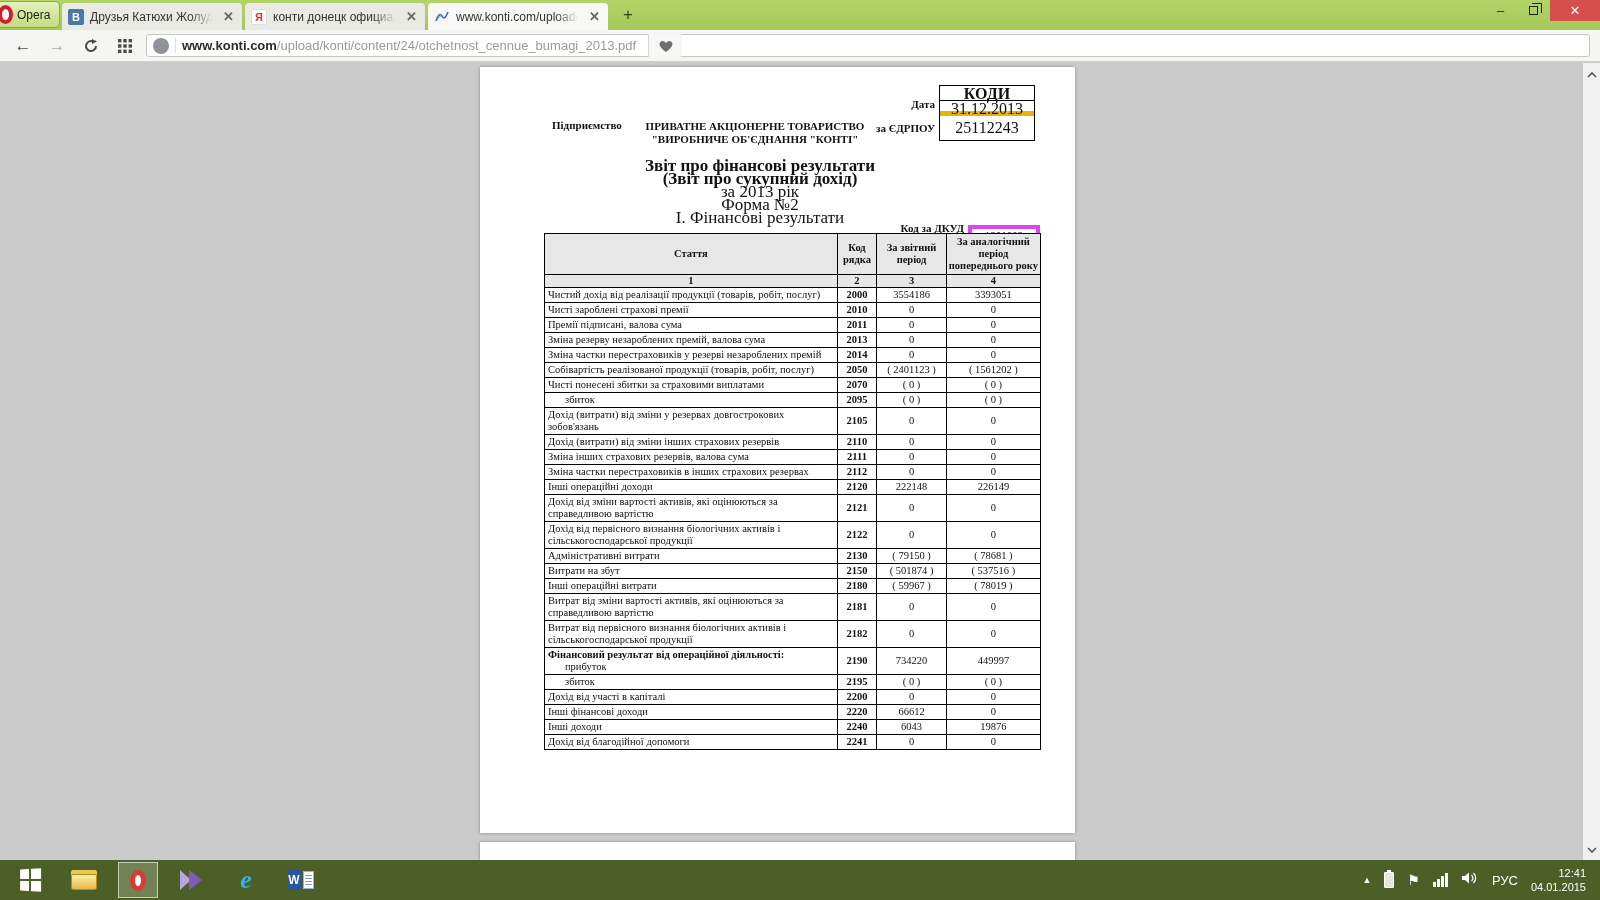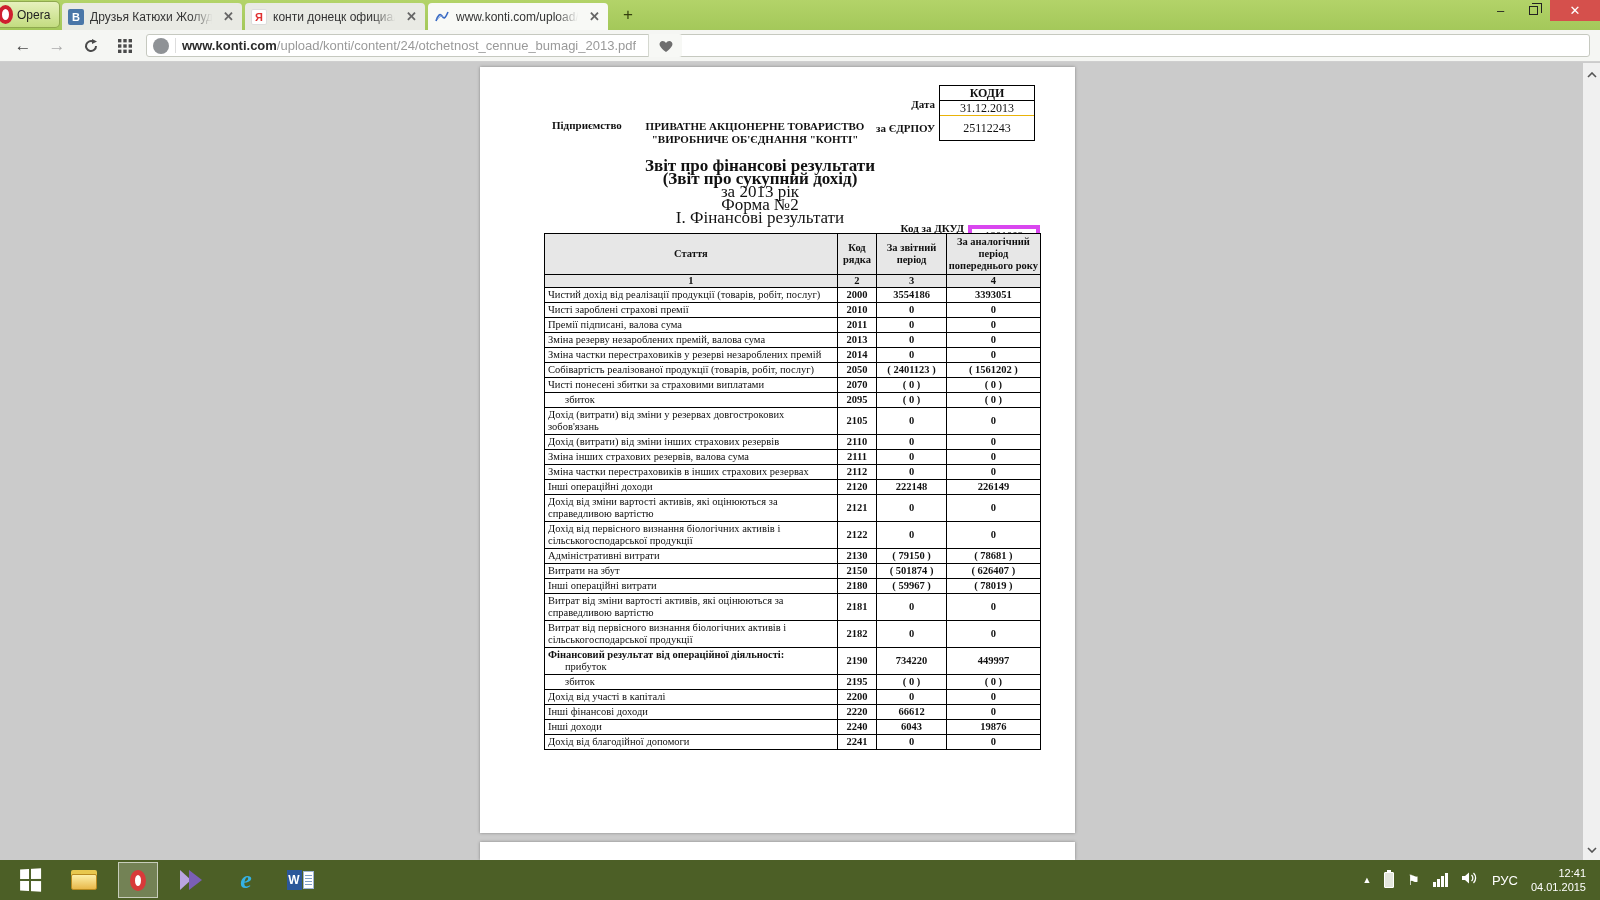--- a/index.html
+++ b/index.html
@@ -64,23 +64,23 @@
               align-items:center; justify-content:center; cursor:pointer; }
   .sb-up { top:4px; } .sb-down { bottom:2px; }
 
   .page { position:absolute; left:480px; top:4px; width:595px; height:766px; background:#fff;
           box-shadow:0 0 3px rgba(0,0,0,.35); color:#111;
           font-family:"Liberation Serif", serif; }
   .page2 { position:absolute; left:480px; top:779px; width:595px; height:18px; background:#fff;
            box-shadow:0 0 3px rgba(0,0,0,.35); }
 
   .codes-box { position:absolute; right:40px; top:18px; width:96px; border:1px solid #000;
-               text-align:center; font-size:12px; }
+               text-align:center; font-size:16px; }
   .codes-box .r1 { border-bottom:1px solid #000; height:15px; line-height:15px; font-weight:bold; }
-  .codes-box .r2 { border-bottom:1px solid #eab308; height:15px; line-height:15px; }
+  .codes-box .r2 { border-bottom:5px solid #eab308; height:15px; line-height:15px; }
   .codes-box .r3 { height:24px; line-height:24px; }
   .lbl-data   { position:absolute; right:140px; top:31px; font-size:11px; font-weight:bold; }
   .lbl-edrpou { position:absolute; right:140px; top:55px; font-size:11px; font-weight:bold; }
   .lbl-entity { position:absolute; left:72px; top:52px; font-size:11px; font-weight:bold; }
   .entity-name { position:absolute; left:140px; top:46px; width:270px; text-align:center;
                  font-size:11px; font-weight:bold; line-height:13px;margin-top:7px; }
 
   .doc-titles { position:absolute; left:0; top:92px; width:560px; text-align:center;
                 font-size:17px; line-height:13px; }
   .doc-titles .b { font-weight:bold; }
@@ -96,21 +96,21 @@
   table.report th, table.report td { border:1px solid #000; vertical-align:middle; }
   table.report th { background:#e7e7e7; font-weight:bold; text-align:center;
                     line-height:12px; padding:2px 1px; }
   table.report td { line-height:12px; padding:1px 3px; }
   tr.numrow td { background:#e7e7e7; text-align:center; font-weight:bold; padding:0 3px; }
   td.c-name { text-align:left; }
   td.c-name.b { font-weight:bold; }
   td.c-name.ind { padding-left:20px; }
   td.c-name .sub { padding-left:17px; font-weight:normal; }
   td.c-code { text-align:center; font-weight:bold; }
-  td.c-val { text-align:center;font-weight:bold; }
+  td.c-val { text-align:center; }
 
   
   .taskbar { position:absolute; left:0; top:860px; width:1600px; height:40px;
              background:#4c5f26; display:flex; align-items:center; }
   .tb-icons { display:flex; align-items:center; gap:14px; padding-left:10px; }
   .tb-btn { width:40px; height:36px; display:flex; align-items:center; justify-content:center;
             cursor:pointer; }
   .tb-btn.active { background:rgba(255,255,255,.22); border:1px solid rgba(255,255,255,.6); }
   .win-logo { display:grid; grid-template-columns:10px 10px; grid-template-rows:10px 10px;
               gap:2px; transform:perspective(60px) rotateY(-18deg); }
@@ -371,21 +371,21 @@
           <tr>
             <td class="c-name">Адміністративні витрати</td>
             <td class="c-code">2130</td>
             <td class="c-val">( 79150 )</td>
             <td class="c-val">( 78681 )</td>
           </tr>
           <tr>
             <td class="c-name">Витрати на збут</td>
             <td class="c-code">2150</td>
             <td class="c-val">( 501874 )</td>
-            <td class="c-val">( 626407 )</td>
+            <td class="c-val">( 537516 )</td>
           </tr>
           <tr>
             <td class="c-name">Інші операційні витрати</td>
             <td class="c-code">2180</td>
             <td class="c-val">( 59967 )</td>
             <td class="c-val">( 78019 )</td>
           </tr>
           <tr>
             <td class="c-name">Витрат від зміни вартості активів, які оцінюються за справедливою вартістю</td>
             <td class="c-code">2181</td>

